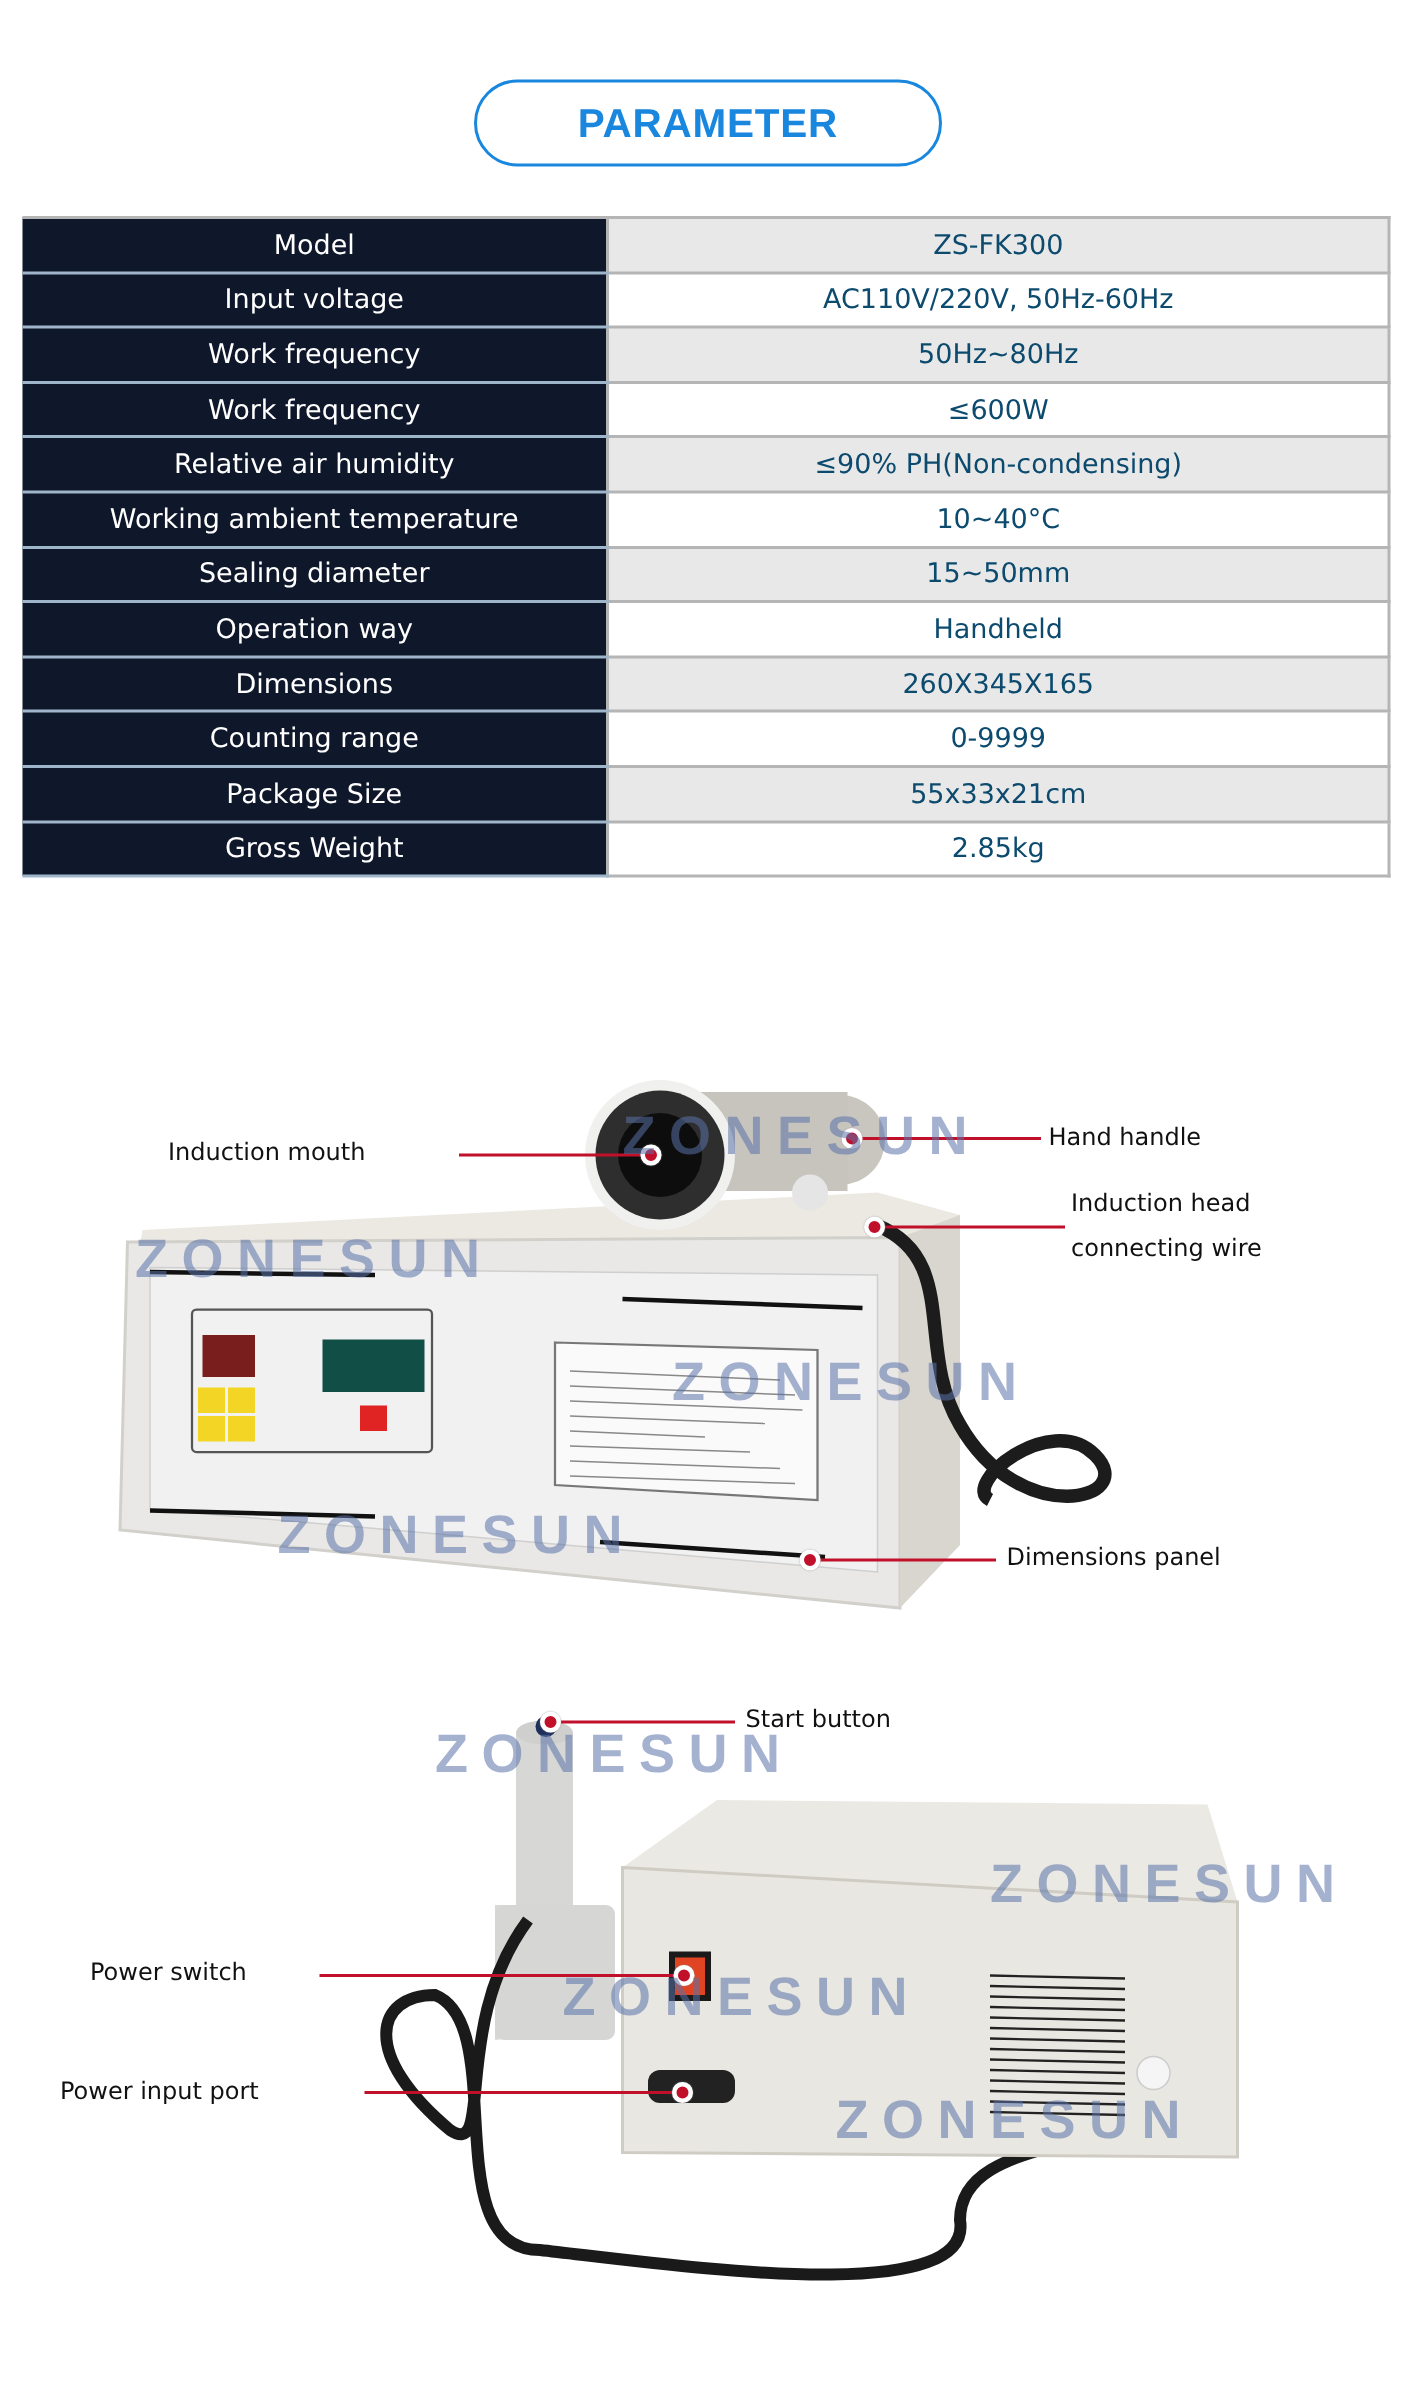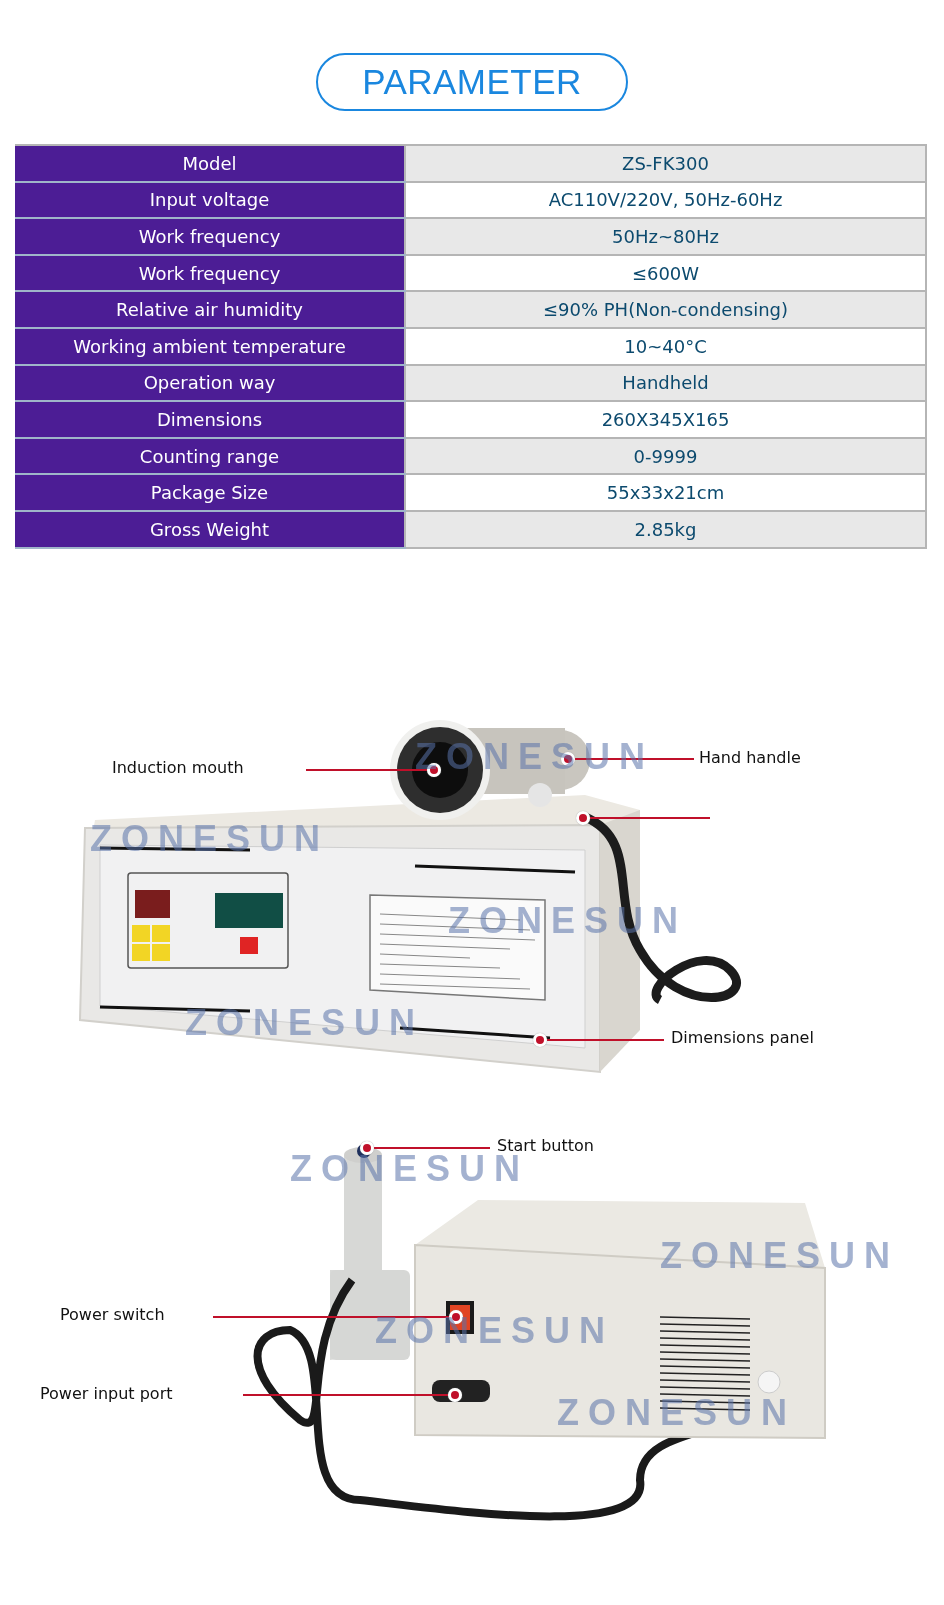--- a/index.html
+++ b/index.html
@@ -4,32 +4,32 @@
 <style>
   * { box-sizing: border-box; margin: 0; padding: 0; }
   body {
     width: 944px; height: 1605px; background: #ffffff; position: relative; overflow: hidden;
     font-family: "DejaVu Sans", "Liberation Sans", sans-serif;
   }
   .title-pill {
     position: absolute; left: 316px; top: 53px; width: 312px; height: 58px;
     border: 2px solid #1a87df; border-radius: 29px;
     display: flex; align-items: center; justify-content: center;
-    color: #1a87df; font-weight: normal; font-size: 35px; letter-spacing: 0.5px;
+    color: #1a87df; font-weight: bold; font-size: 27px; letter-spacing: 0.5px;
     font-family: "Liberation Sans", sans-serif;
   }
   table.params {
     position: absolute; left: 15px; top: 144px; width: 912px; border-collapse: collapse;
   }
   table.params td {
     height: 36.6px; text-align: center; font-size: 18px; color: #0c4a6e;
     border-bottom: 2px solid #b5b5b5; padding: 0;
   }
   table.params tr:first-child td { border-top: 2px solid #b5b5b5; }
-  table.params td.key { background: #4c1d95; color: #ffffff; width: 390px; border-right: 2px solid #b5b5b5; border-bottom-color: #9fb5c9; }
+  table.params td.key { background: #0f172a; color: #ffffff; width: 390px; border-right: 2px solid #b5b5b5; border-bottom-color: #9fb5c9; }
   table.params td.val { border-right: 2px solid #b5b5b5; }
   table.params tr:nth-child(odd) td.val { background: #e8e8e8; }
   table.params tr:nth-child(even) td.val { background: #ffffff; }
 
   .scene { position: absolute; left: 0; width: 944px; }
   .callout {
     position: absolute; font-size: 16px; color: #111; white-space: nowrap; line-height: 30px;
     font-family: "DejaVu Sans", sans-serif;
   }
   .leader { position: absolute; height: 1.5px; background: #c0102a; }
@@ -66,20 +66,24 @@
         <td class="key">Work frequency</td>
         <td class="val">≤600W</td>
       </tr>
     <tr>
         <td class="key">Relative air humidity</td>
         <td class="val">≤90% PH(Non-condensing)</td>
       </tr>
     <tr>
         <td class="key">Working ambient temperature</td>
         <td class="val">10~40°C</td>
+      </tr>
+    <tr>
+        <td class="key">Sealing diameter</td>
+        <td class="val">15~50mm</td>
       </tr>
     <tr>
         <td class="key">Operation way</td>
         <td class="val">Handheld</td>
       </tr>
     <tr>
         <td class="key">Dimensions</td>
         <td class="val">260X345X165</td>
       </tr>
     <tr>
@@ -142,20 +146,24 @@
     <circle cx="440" cy="70" r="28" fill="#0d0d0d"></circle>
   </svg>
   <div class="callout" style="left:112px;top:53px;">Induction mouth</div>
   <div class="leader" style="left:306px;top:69px;width:128px;"></div>
   <div class="dot" style="left:434px;top:70px;"></div>
 
   <div class="callout" style="left:699px;top:43px;">Hand handle</div>
   <div class="leader" style="left:568px;top:58px;width:126px;"></div>
   <div class="dot" style="left:568px;top:59px;"></div>
 
+  <div class="callout" style="left:714px;top:87px;">
+    <div>Induction head</div>
+    <div>connecting wire</div>
+  </div>
   <div class="leader" style="left:583px;top:117px;width:127px;"></div>
   <div class="dot" style="left:583px;top:118px;"></div>
 
   <div class="callout" style="left:671px;top:323px;">Dimensions panel</div>
   <div class="leader" style="left:540px;top:339px;width:124px;"></div>
   <div class="dot" style="left:540px;top:340px;"></div>
 
   <div class="wm" style="left:415px;top:36px;">ZONESUN</div>
   <div class="wm" style="left:90px;top:118px;">ZONESUN</div>
   <div class="wm" style="left:448px;top:200px;">ZONESUN</div>

